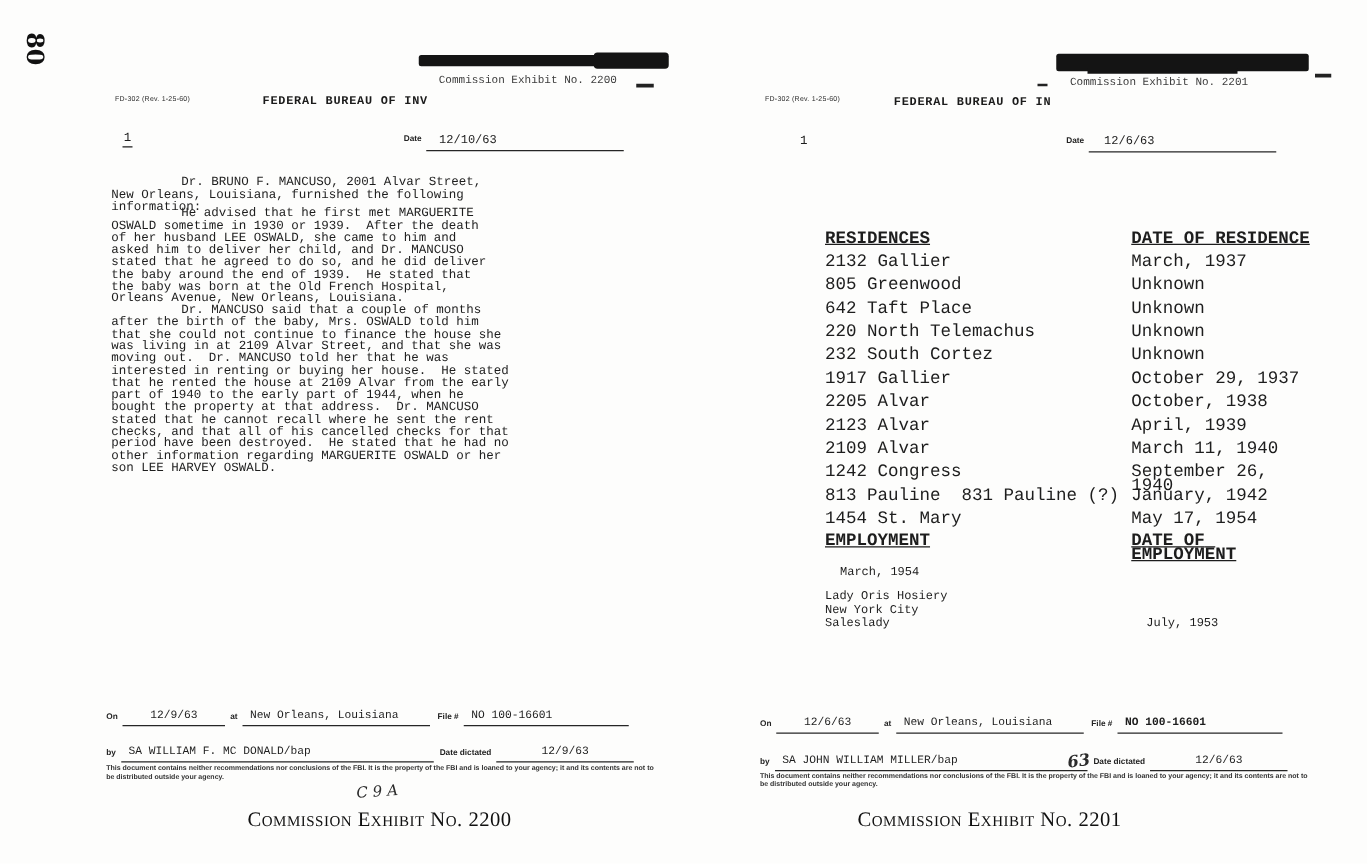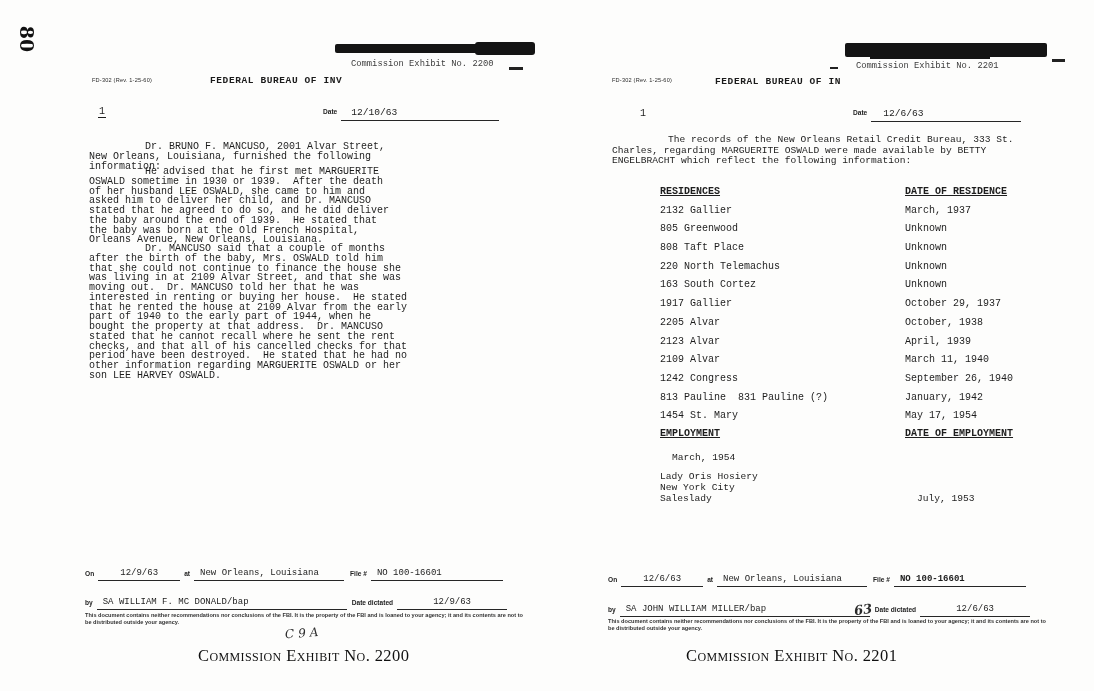--- a/index.html
+++ b/index.html
@@ -28,21 +28,21 @@
   .date-row{display:flex;align-items:center;}
   .small-label{font-size:6.6px;color:#232323;font-weight:bold;margin-right:4px;white-space:nowrap;}
   .blank{border-bottom:1.3px solid #262626;display:inline-block;vertical-align:baseline;}
   .blank .typed{position:relative;top:-1px;}
 
   .body-par{font-size:10px;line-height:9.75px;text-indent:56px;}
   .body-par-r{font-size:9.6px;line-height:10.6px;text-indent:56px;}
 
   .res-grid{display:grid;grid-template-columns:245px 1fr;grid-auto-rows:18.7px;align-items:start;}
   .col-header{font-weight:bold;text-decoration:underline;font-size:9.6px;}
-  .res-cell{font-size:10px;line-height:11px;}
+  .res-cell{font-size:14px;line-height:11px;}
 
   .emp-block{display:flex;flex-direction:column;gap:9px;}
   .emp-row{display:grid;grid-template-columns:245px 1fr;align-items:end;}
   .emp-cell{font-size:9.6px;line-height:10.8px;}
 
   .foot-row{display:flex;align-items:baseline;white-space:nowrap;}
   .foot-val{font-size:9px;padding:0 6px;}
   .disclaimer{font-size:5.6px;font-weight:bold;color:#333;line-height:7px;text-align:justify;}
   .handwritten{font-family:"DejaVu Serif",serif;font-style:italic;color:#2b2b2b;}
 
@@ -110,34 +110,33 @@
     <div class="abs form-number" style="left:4px;top:37px;">FD-302 (Rev. 1-25-60)</div>
     <div class="abs bureau-title" style="left:107px;top:36px;">FEDERAL BUREAU OF IN</div>
 
     <div class="abs typed page-num" style="left:32px;top:68px;">1</div>
 
     <div class="abs date-row" style="left:245px;top:63px;">
       <span class="small-label">Date</span>
       <span class="blank" style="width:150px;"><span class="typed" style="font-size:9.6px;padding-left:12px;">12/6/63</span></span>
     </div>
 
-    <div class="abs typed body-par-r" style="left:4px;top:95px;width:412px;">The records of the New Orleans Retail Credit Bureau, 333 St. Charles, regarding MARGUERITE OSWALD were made available by BETTY ENGELBRACHT which reflect the following information:</div>
 
     <div class="abs res-grid" style="left:52px;top:146px;width:394px;">
       <div class="res-cell typed col-header">RESIDENCES</div>
       <div class="res-cell typed col-header">DATE OF RESIDENCE</div>
       <div class="res-cell typed">2132 Gallier</div>
       <div class="res-cell typed">March, 1937</div>
       <div class="res-cell typed">805 Greenwood</div>
       <div class="res-cell typed">Unknown</div>
-      <div class="res-cell typed">808 Taft Place</div>
+      <div class="res-cell typed">642 Taft Place</div>
       <div class="res-cell typed">Unknown</div>
       <div class="res-cell typed">220 North Telemachus</div>
       <div class="res-cell typed">Unknown</div>
-      <div class="res-cell typed">163 South Cortez</div>
+      <div class="res-cell typed">232 South Cortez</div>
       <div class="res-cell typed">Unknown</div>
       <div class="res-cell typed">1917 Gallier</div>
       <div class="res-cell typed">October 29, 1937</div>
       <div class="res-cell typed">2205 Alvar</div>
       <div class="res-cell typed">October, 1938</div>
       <div class="res-cell typed">2123 Alvar</div>
       <div class="res-cell typed">April, 1939</div>
       <div class="res-cell typed">2109 Alvar</div>
       <div class="res-cell typed">March 11, 1940</div>
       <div class="res-cell typed">1242 Congress</div>

